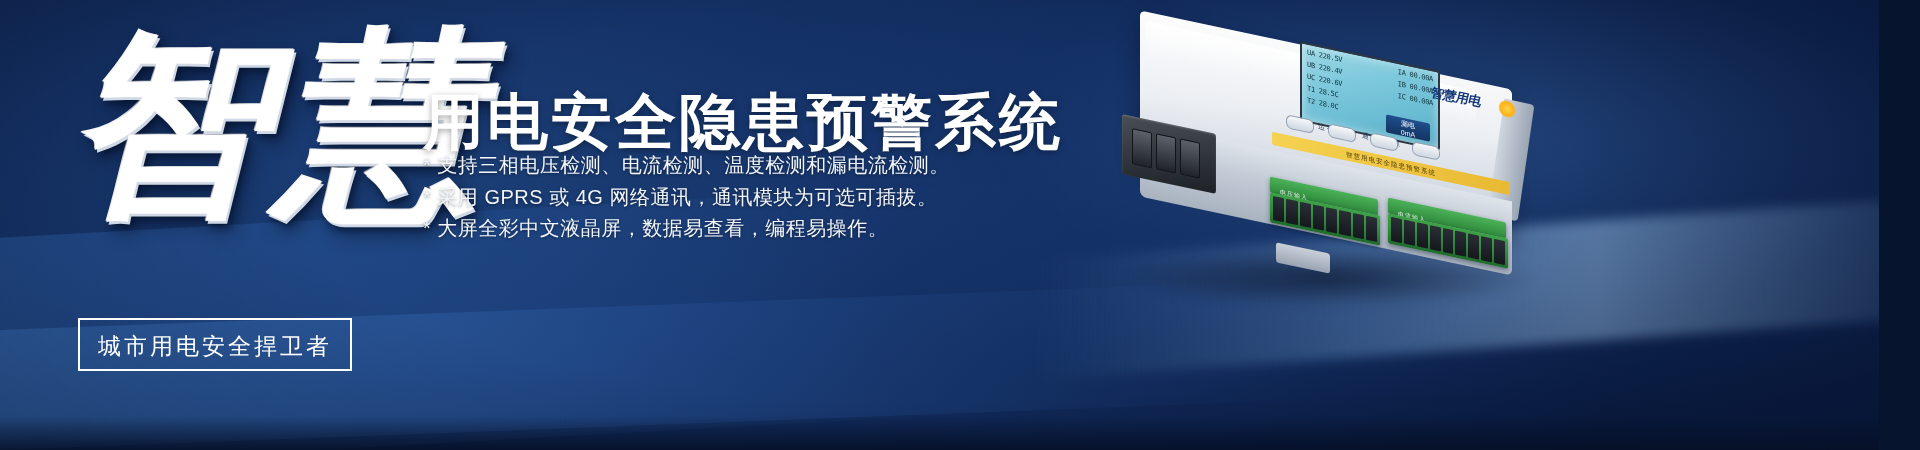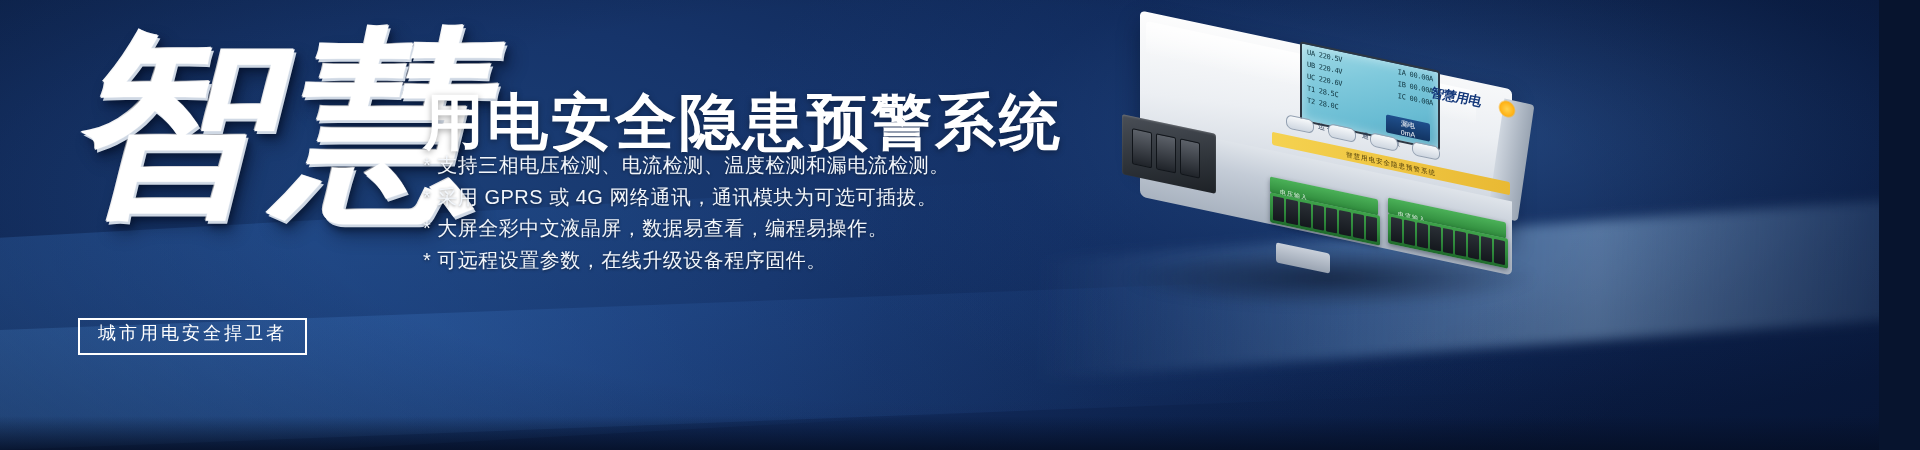--- a/index.html
+++ b/index.html
@@ -55,23 +55,23 @@
        2px 3px 0 #cfd8e4,
        4px 6px 7px rgba(2,10,30,.55),
        7px 11px 18px rgba(2,10,30,.45),
       -1px -1px 0 #ffffff;
     white-space:nowrap;
     -webkit-text-stroke:1px rgba(255,255,255,.35);
   }
 
   .tagbox{
     position:absolute;left:78px;top:318px;
-    padding:2px 18px 8px 18px;
+    padding:12px 18px 8px 18px;
     border:2px solid #ffffff;
-    color:#ffffff;font-size:18px;letter-spacing:3px;line-height:1.25;
+    color:#ffffff;font-size:23px;letter-spacing:3px;line-height:1.25;
     white-space:nowrap;
   }
 
   
   .headline{
     position:absolute;left:423px;top:82px;
     color:#ffffff;font-size:61px;font-weight:bold;letter-spacing:3px;
     white-space:nowrap;
     text-shadow:0 2px 6px rgba(0,0,0,.35);
   }
@@ -232,21 +232,20 @@
 
   <div class="calli">智慧</div>
   <div class="tagbox">城市用电安全捍卫者</div>
 
   <div class="headline">用电安全隐患预警系统</div>
 
   <div class="bullets">
     <p class="bullet">* 支持三相电压检测、电流检测、温度检测和漏电流检测。</p>
     <p class="bullet">* 采用 GPRS 或 4G 网络通讯，通讯模块为可选可插拔。</p>
     <p class="bullet">* 大屏全彩中文液晶屏，数据易查看，编程易操作。</p>
-    <p class="bullet">* 可远程设置参数，在线升级设备程序固件。</p>
   </div>
 
   <div class="device">
     <div class="dev-shadow"></div>
 
     <div class="dev-body"></div>
     <div class="dev-gloss"></div>
     <div class="dev-side"></div>
     <div class="dev-front"></div>
 

